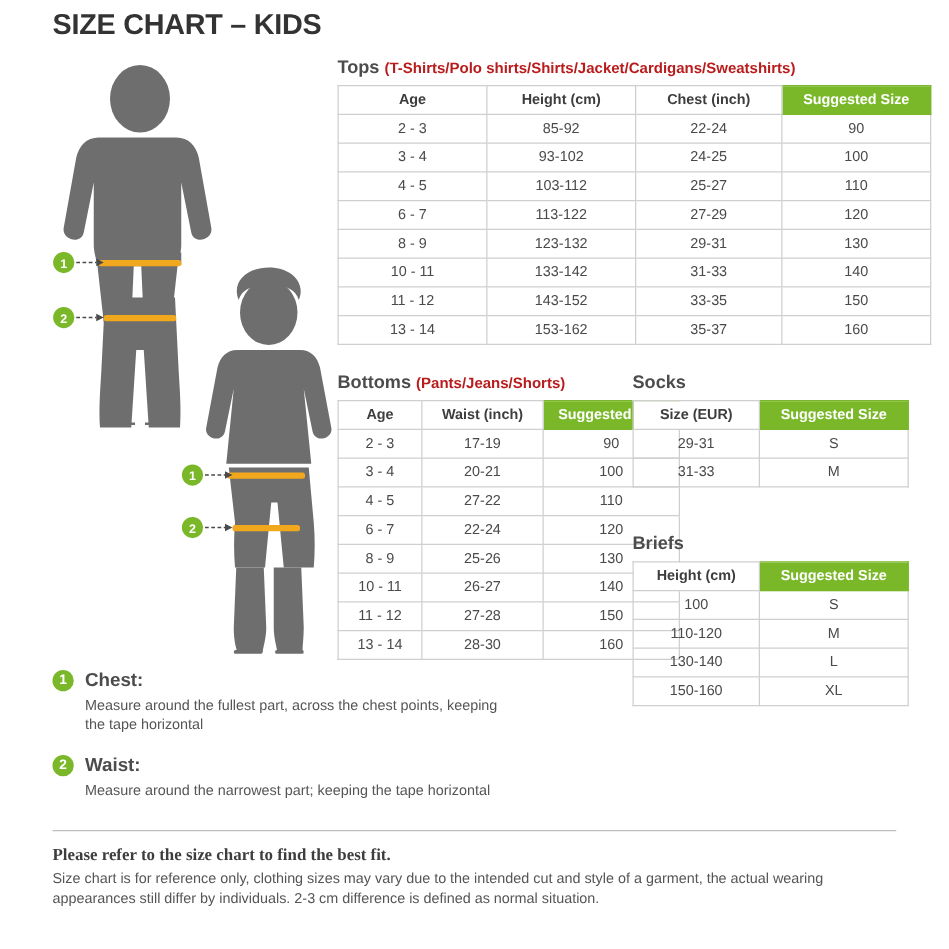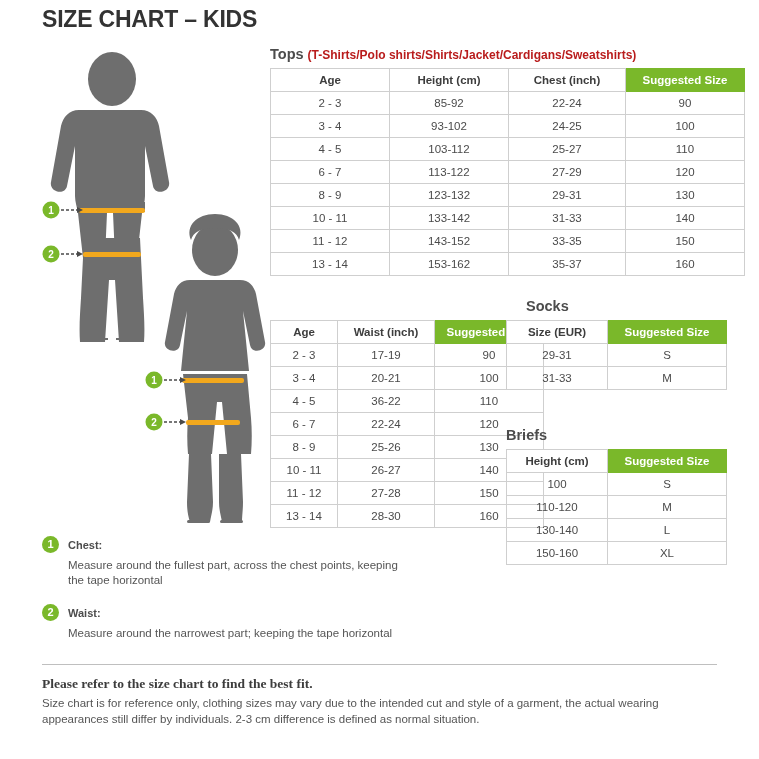--- a/index.html
+++ b/index.html
@@ -84,32 +84,32 @@
 
   
   .blk { position: absolute; }
 
   #tops-head { left: 270px; top: 46px; }
   #tops-table { left: 270px; top: 68px; }
 
   #bottoms-head { left: 270px; top: 298px; }
   #bottoms-table { left: 270px; top: 320px; }
 
-  #socks-head { left: 526px; top: 298px; }
+  #socks-head { left: 506px; top: 298px; }
   #socks-table { left: 506px; top: 320px; }
 
   #briefs-head { left: 506px; top: 427px; }
   #briefs-table { left: 506px; top: 449px; }
 
   
   .legend { position: absolute; left: 42px; }
   #legend-1 { top: 536px; }
   #legend-2 { top: 604px; }
   .legend-title {
-    font-size: 11px;
+    font-size: 15px;
     font-weight: bold;
     color: #4c4c4c;
     margin-left: 26px;
     line-height: 18px;
   }
   .legend-body {
     font-size: 11.5px;
     color: #555555;
     line-height: 15px;
     margin-top: 4px;
@@ -279,20 +279,24 @@
         <tr>
           <td>13 - 14</td>
           <td>153-162</td>
           <td>35-37</td>
           <td class="accent-col">160</td>
         </tr>
       </tbody>
     </table>
   </div>
 
+  <div class="blk sec-head" id="bottoms-head">
+    <span>Bottoms</span>
+    <span class="sub">(Pants/Jeans/Shorts)</span>
+  </div>
   <div class="blk" id="bottoms-table">
     <table class="sz">
       <thead>
         <tr>
           <th style="width:58px">Age</th>
           <th style="width:88px">Waist (inch)</th>
           <th class="accent" style="width:100px">Suggested Size</th>
         </tr>
       </thead>
       <tbody>
@@ -301,21 +305,21 @@
           <td>17-19</td>
           <td class="accent-col">90</td>
         </tr>
         <tr>
           <td>3 - 4</td>
           <td>20-21</td>
           <td class="accent-col">100</td>
         </tr>
         <tr>
           <td>4 - 5</td>
-          <td>36-22</td>
+          <td>27-22</td>
           <td class="accent-col">110</td>
         </tr>
         <tr>
           <td>6 - 7</td>
           <td>22-24</td>
           <td class="accent-col">120</td>
         </tr>
         <tr>
           <td>8 - 9</td>
           <td>25-26</td>

